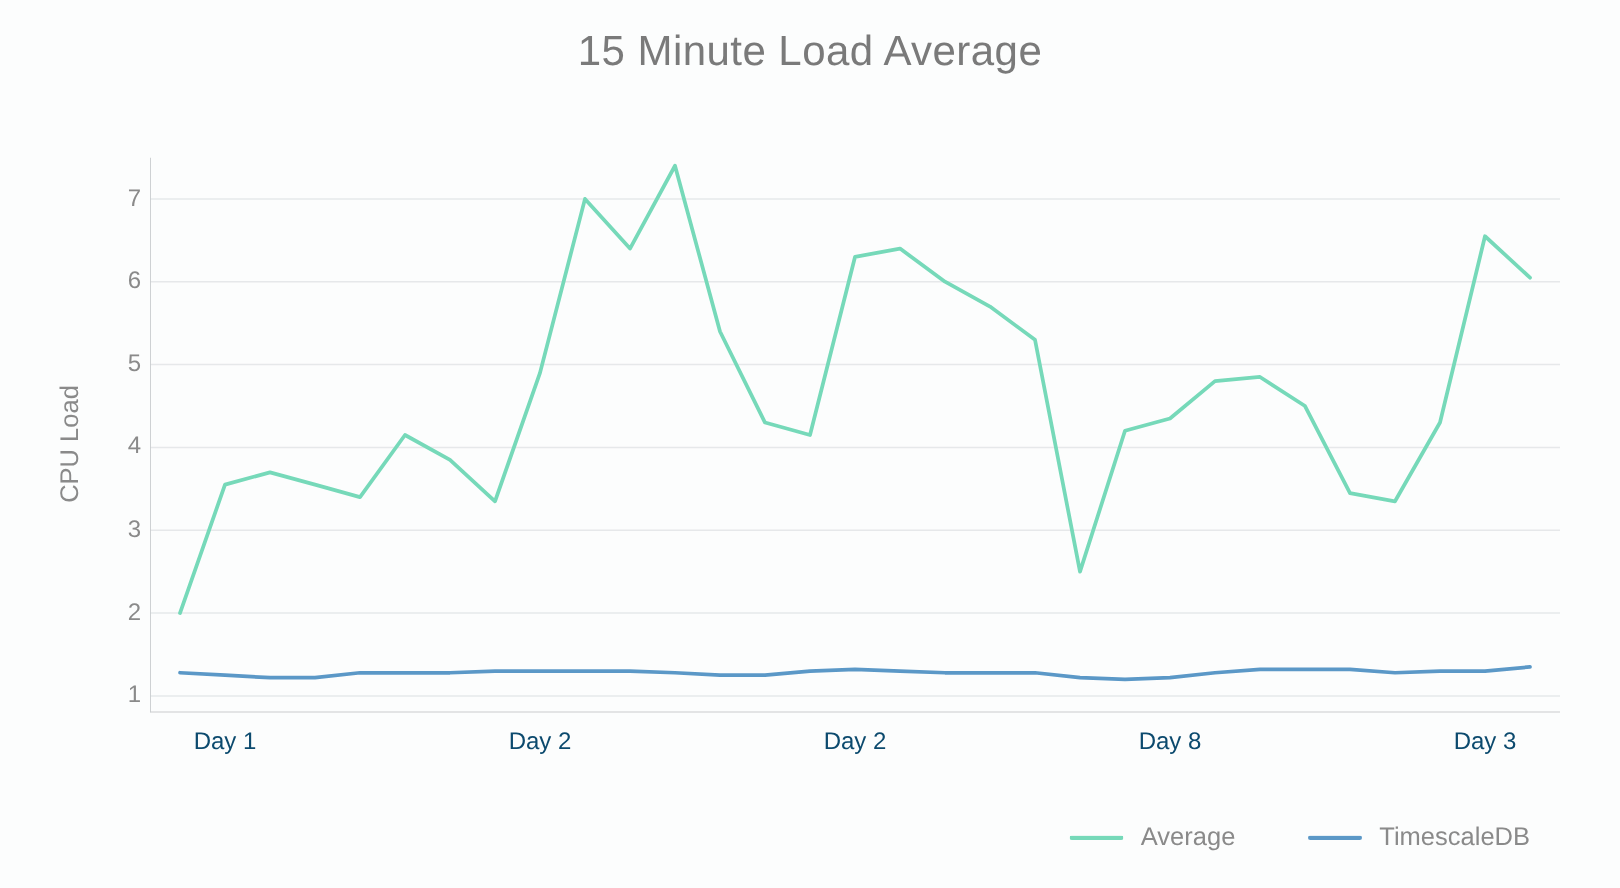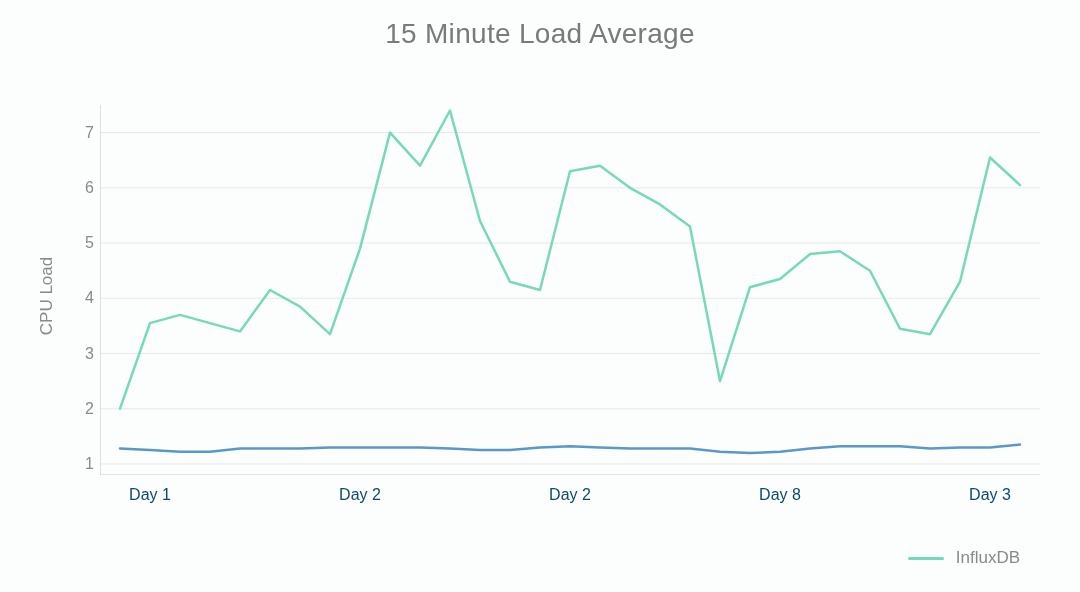--- a/index.html
+++ b/index.html
@@ -149,16 +149,20 @@
       <div class="xtick" style="left: 150px;">Day 1</div>
       <div class="xtick" style="left: 360px;">Day 2</div>
       <div class="xtick" style="left: 570px;">Day 2</div>
       <div class="xtick" style="left: 780px;">Day 8</div>
       <div class="xtick" style="left: 990px;">Day 3</div>
     </div>
 
   <div class="legend">
       <div class="legend-item">
         <div class="legend-swatch" style="border-top-color: rgb(118, 217, 185);"></div>
-        <span>InfluxDB</span>
+        <span>Average</span>
+      </div>
+      <div class="legend-item">
+        <div class="legend-swatch" style="border-top-color: rgb(91, 152, 199);"></div>
+        <span>TimescaleDB</span>
       </div>
     </div>
 </div>
 
 </body></html>

